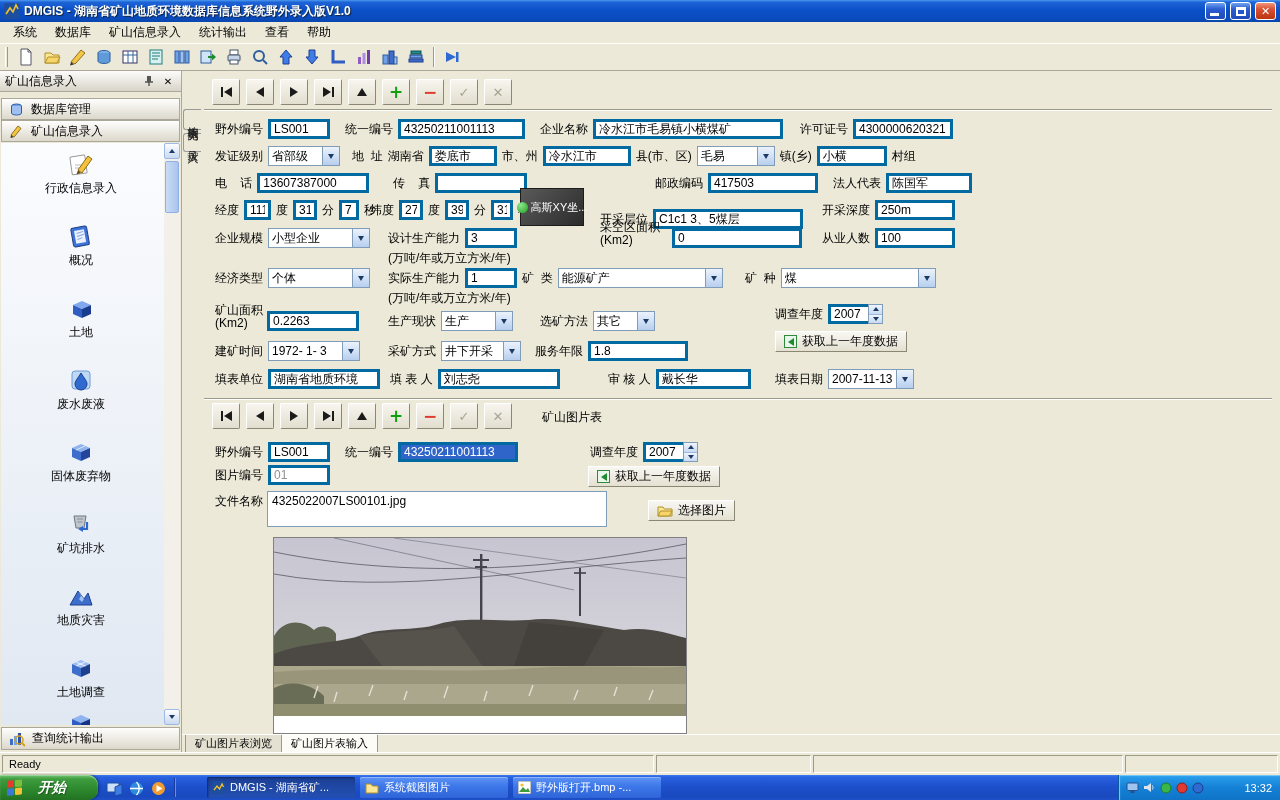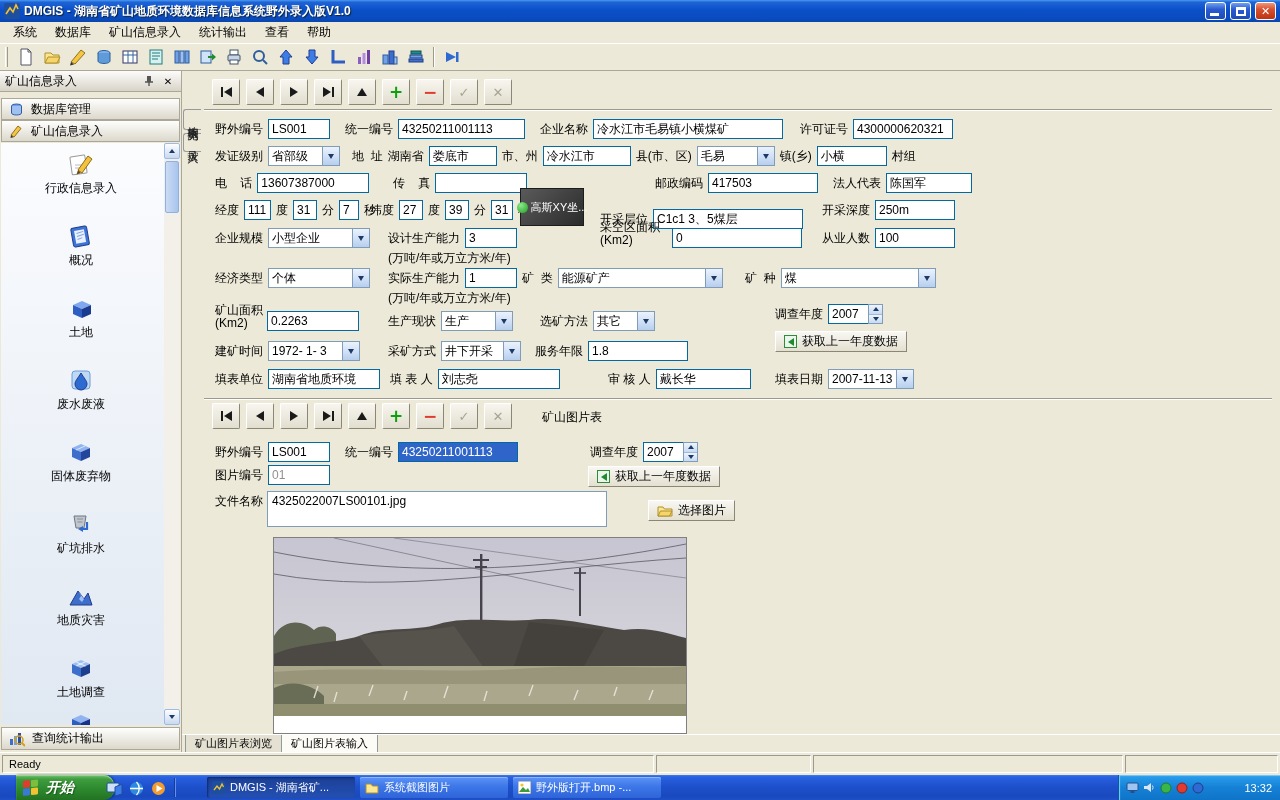--- a/index.html
+++ b/index.html
@@ -48,21 +48,21 @@
 .vbar{width:2px;height:10px;background:#1a1a1a}
 .g-plus{color:#0FA00F;font-size:17px;font-weight:bold;line-height:1;font-family:"DejaVu Sans",sans-serif}
 .g-minus{color:#E23A2E;font-size:17px;font-weight:bold;line-height:1;font-family:"DejaVu Sans",sans-serif}
 .g-dis{color:#A8A494;font-size:13px;font-weight:bold;font-family:"DejaVu Sans",sans-serif}
 .nav-title{position:absolute;top:6px;font-size:12px}
 .groove{position:absolute;left:22px;right:8px;height:2px;border-top:1px solid #9D9A88;border-bottom:1px solid #fff}
 .fld{position:absolute;display:flex;align-items:center;gap:5px;height:20px;white-space:nowrap}
 .lbl{white-space:pre}
 .lbl2{position:absolute;line-height:13px;white-space:pre;font-size:12px}
 .cap12{position:absolute;font-size:12px;white-space:nowrap}
-.inp{height:20px;border:1px solid #0369a1;background:#fff;padding:0 3px;font-size:12px;font-family:inherit;color:#000}
+.inp{height:20px;border:3px solid #0369a1;background:#fff;padding:0 3px;font-size:12px;font-family:inherit;color:#000}
 .inp.dim{color:#909090}
 .inp.selected{background:#2F64C8;color:#fff}
 .bigbox{position:absolute;border:1px solid #7F9DB9;background:#fff;padding:2px 4px;font-size:12px;overflow:hidden}
 .cmb{display:inline-flex;height:20px;border:1px solid #7F9DB9;background:#fff;align-items:stretch}
 .cmb-txt{flex:1;padding:0 3px;overflow:hidden;white-space:nowrap;display:flex;align-items:center}
 .cmb-btn{width:17px;background:linear-gradient(180deg,#EBF2FC 0%,#CDDEF5 60%,#B7CEEE 100%);border-left:1px solid #7F9DB9;display:flex;align-items:center;justify-content:center}
 .tri-dd{width:0;height:0;border-left:3px solid transparent;border-right:3px solid transparent;border-top:5px solid #1C3A66}
 .spin{display:inline-flex;height:20px}
 .spin .inp{border-right:none}
 .spin-btns{display:flex;flex-direction:column;width:15px;border:1px solid #7F9DB9;background:#fff}
@@ -76,21 +76,21 @@
 .gaussbtn{position:absolute;width:64px;height:38px;background:linear-gradient(135deg,#5A5A5A,#2B2B2B);border:1px solid #1c1c1c;color:#fff;font-size:11px;display:flex;align-items:center;justify-content:center;gap:3px;padding:2px;white-space:nowrap}
 .gdot{width:11px;height:11px;border-radius:50%;background:radial-gradient(circle at 35% 30%,#8CE88C,#1F9E1F);flex:none}
 .photoframe{position:absolute;left:91px;top:466px;width:414px;height:197px;background:#fff;border:1px solid #808080}
 
 #bottomtabs{position:absolute;left:0;top:663px;width:1098px;height:18px;background:#ECE9D8;border-top:1px solid #fff;display:flex;align-items:flex-start;padding-left:3px}
 .btab{font-size:11px;padding:1px 9px 18px;border:1px solid #919B9C;background:#E4E1D2;margin-right:-1px;border-radius:0 0 3px 3px;height:16px;border-top:none}
 .btab.active{background:#FDFBF6;height:18px;position:relative;z-index:2}
 #statusbar{position:absolute;left:0;top:752px;width:1280px;height:23px;background:#ECE9D8;border-top:1px solid #fff;display:flex;gap:2px;padding:2px}
 .spanel{border:1px solid;border-color:#9D9A88 #fff #fff #9D9A88;height:18px;display:flex;align-items:center;padding:0 6px;font-size:11px}
 #taskbar{position:absolute;left:0;top:775px;width:1280px;height:25px;background:linear-gradient(180deg,#3E7CF0 0%,#2961E0 8%,#1D50CC 45%,#1A49BE 85%,#1E50C8 100%)}
-#startbtn{position:absolute;left:16px;top:0;height:25px;width:98px;border:none;border-radius:0 10px 10px 0;background:linear-gradient(180deg,#6CC26C 0%,#3E9B3E 18%,#2E8A2E 55%,#227222 100%);display:flex;align-items:center;gap:6px;padding:0 10px 0 7px;box-shadow:inset 0 1px 1px #9ED89E,1px 0 3px rgba(0,0,0,.45)}
+#startbtn{position:absolute;left:0;top:0;height:25px;width:98px;border:none;border-radius:0 10px 10px 0;background:linear-gradient(180deg,#6CC26C 0%,#3E9B3E 18%,#2E8A2E 55%,#227222 100%);display:flex;align-items:center;gap:14px;padding:0 10px 0 7px;box-shadow:inset 0 1px 1px #9ED89E,1px 0 3px rgba(0,0,0,.45)}
 #startbtn .txt{color:#fff;font-weight:bold;font-style:italic;font-size:14px;text-shadow:1px 1px 1px #1A5A1A}
 .flag{width:17px;height:16px;display:grid;grid-template-columns:7px 7px;grid-template-rows:7px 7px;gap:1px;transform:skewY(-6deg)}
 .f1{background:#E33B2E;border-radius:1px}.f2{background:#7DBF3C;border-radius:1px}.f3{background:#3B78DA;border-radius:1px}.f4{background:#F2C230;border-radius:1px}
 .ql{position:absolute;top:4px;width:18px;height:18px;background:transparent;border:none;padding:0}
 .tb-sep{position:absolute;top:3px;width:2px;height:19px;border-left:1px solid #1A3A9A;border-right:1px solid #5E92F2}
 .taskbtn{position:absolute;top:2px;height:21px;width:148px;border:none;border-radius:2px;background:linear-gradient(180deg,#5E94F6,#3D77E8 45%,#2E64D8);box-shadow:inset 0 1px 0 #8FB4F8;color:#fff;font-size:11px;display:flex;align-items:center;gap:5px;padding:0 5px;overflow:hidden;white-space:nowrap}
 .taskbtn.active{background:linear-gradient(180deg,#1B3F94,#2450B4);box-shadow:inset 1px 1px 2px #112A66}
 #tray{position:absolute;right:0;top:0;height:25px;width:162px;background:linear-gradient(180deg,#2BA0EE 0%,#1581D6 50%,#0F74C8 100%);border-left:1px solid #0A5BA4;box-shadow:inset 1px 1px 1px #7CCBF8;display:flex;align-items:center;gap:4px;padding:0 8px 0 7px}
 #clock{color:#fff;font-size:11px;margin-left:auto}
 </style>

